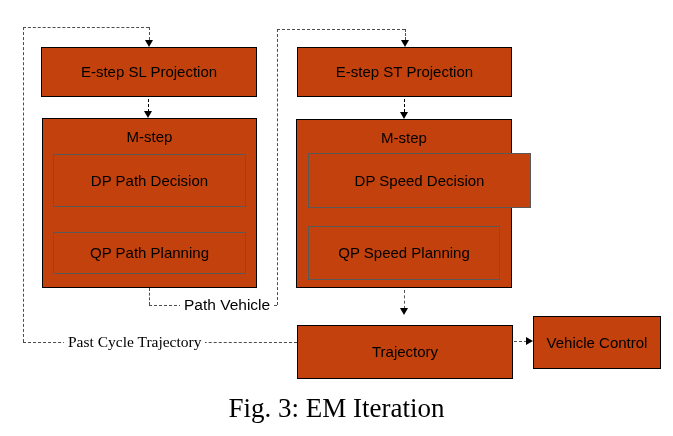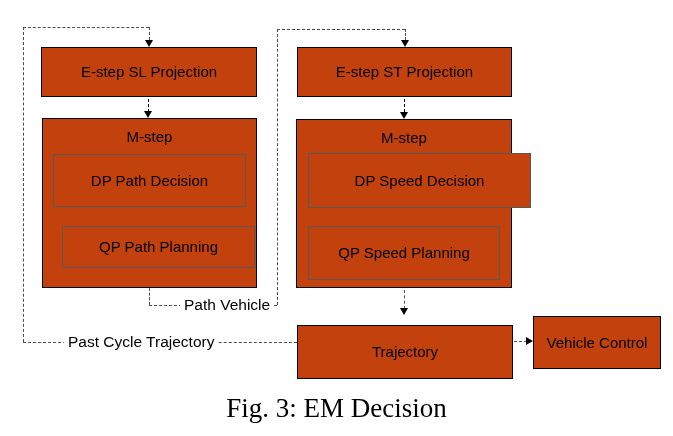--- a/index.html
+++ b/index.html
@@ -45,21 +45,21 @@
 </head>
 <body>
 
 <div id="stage">
 
   <div class="hline" style="left:23px;top:27px;width:126px;"></div>
   <div class="vline" style="left:23px;top:27px;height:315px;"></div>
   <div class="hline" style="left:23px;top:342px;width:274px;"></div>
   <div class="vline" style="left:149px;top:27px;height:13px;"></div>
   <div class="arrow-down" style="left:145px;top:40px;"></div>
-  <div class="edge-label" style="left:64px;top:333px;">Past Cycle Trajectory</div>
+  <div class="edge-label" style="left:64px;top:333px;font-family:Liberation Serif, serif;">Past Cycle Trajectory</div>
 
   <div class="vline" style="left:149px;top:288px;height:17px;"></div>
   <div class="hline" style="left:149px;top:305px;width:128px;"></div>
   <div class="vline" style="left:277px;top:29px;height:276px;"></div>
   <div class="hline" style="left:277px;top:29px;width:128px;"></div>
   <div class="vline" style="left:405px;top:29px;height:11px;"></div>
   <div class="arrow-down" style="left:401px;top:40px;"></div>
   <div class="edge-label" style="left:180px;top:296px;">Path Vehicle</div>
 
   <div class="vline dark" style="left:148px;top:99px;height:13px;"></div>
@@ -78,21 +78,21 @@
   </div>
 
   <div class="node group" style="left:42px;top:118px;width:215px;height:170px;">
     <div class="group-title">M-step</div>
   </div>
 
   <div class="node inner" style="left:53px;top:154px;width:193px;height:53px;">
     <span>DP Path Decision</span>
   </div>
 
-  <div class="node inner" style="left:53px;top:226px;width:193px;height:42px;margin-left:9px;">
+  <div class="node inner" style="left:53px;top:232px;width:193px;height:42px;">
     <span>QP Path Planning</span>
   </div>
 
   <div class="node" style="left:297px;top:47px;width:215px;height:50px;">
     <span>E-step ST Projection</span>
   </div>
 
   <div class="node group" style="left:296px;top:119px;width:216px;height:169px;">
     <div class="group-title">M-step</div>
   </div>
@@ -106,15 +106,15 @@
   </div>
 
   <div class="node" style="left:297px;top:315px;width:216px;height:54px;margin-top:10px;">
     <span>Trajectory</span>
   </div>
 
   <div class="node" style="left:533px;top:316px;width:128px;height:53px;">
     <span>Vehicle Control</span>
   </div>
 
-  <div id="caption">Fig. 3: EM Decision</div>
+  <div id="caption">Fig. 3: EM Iteration</div>
 
 </div>
 
 </body></html>

